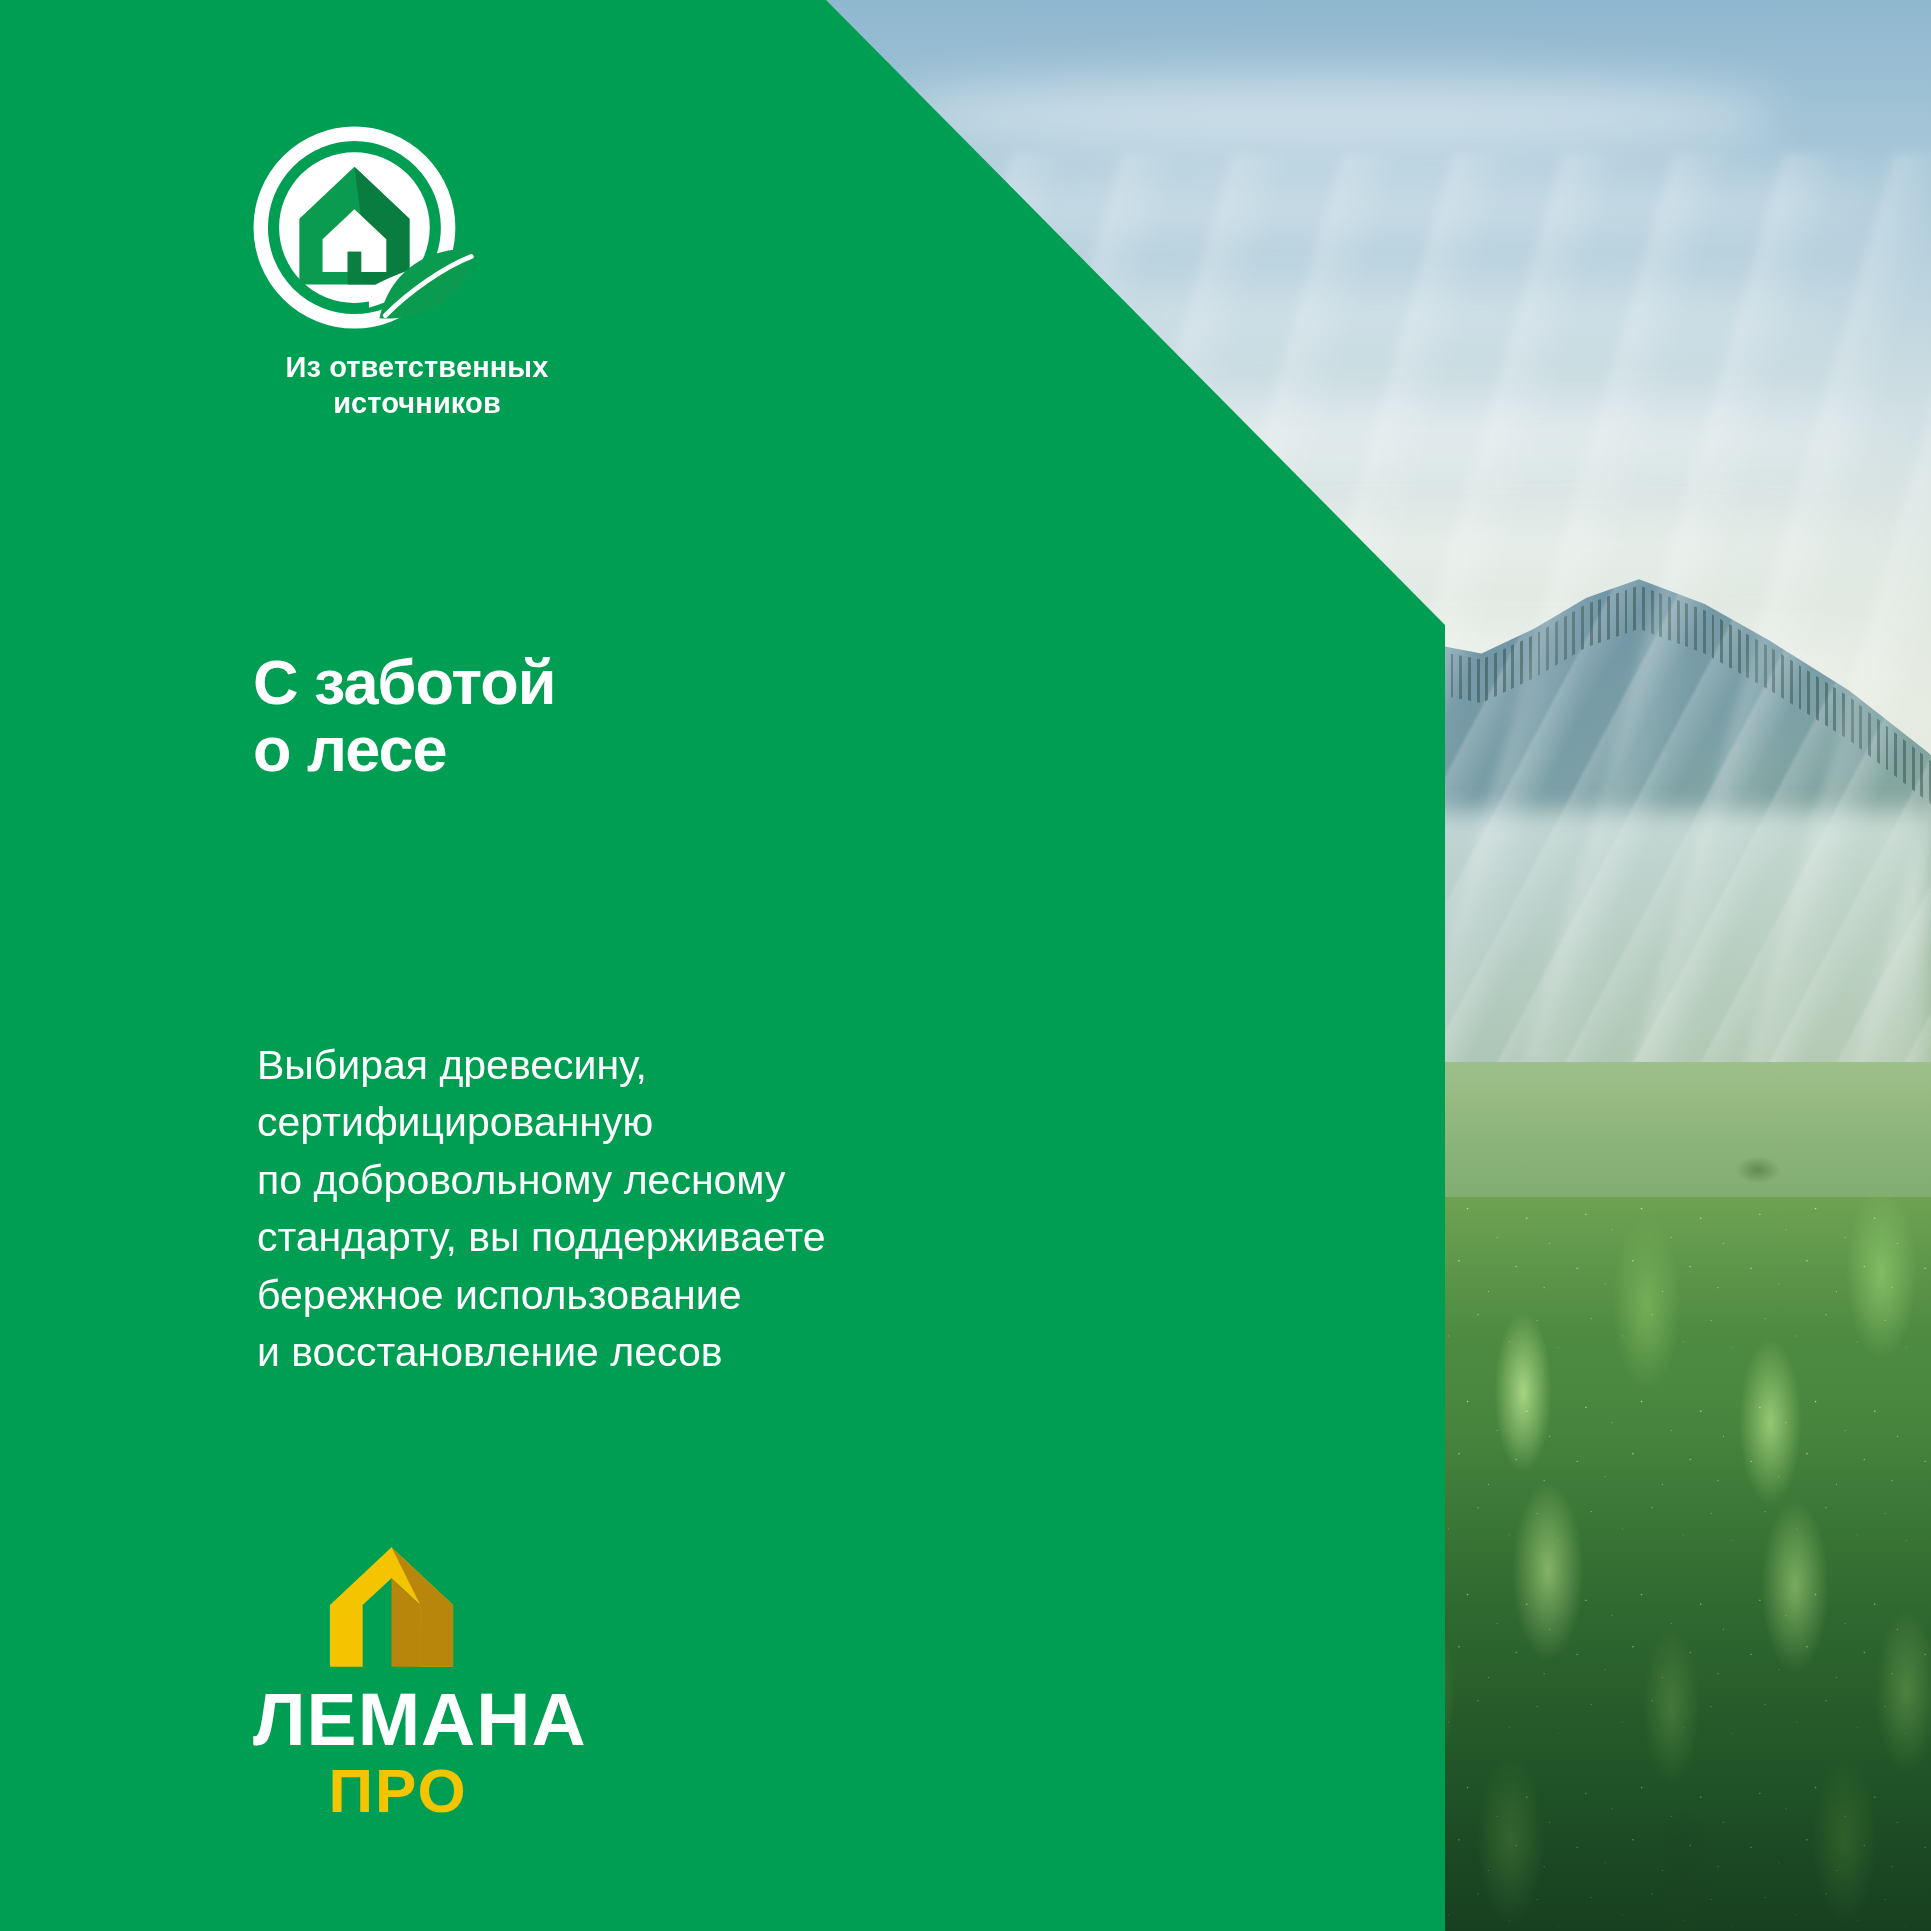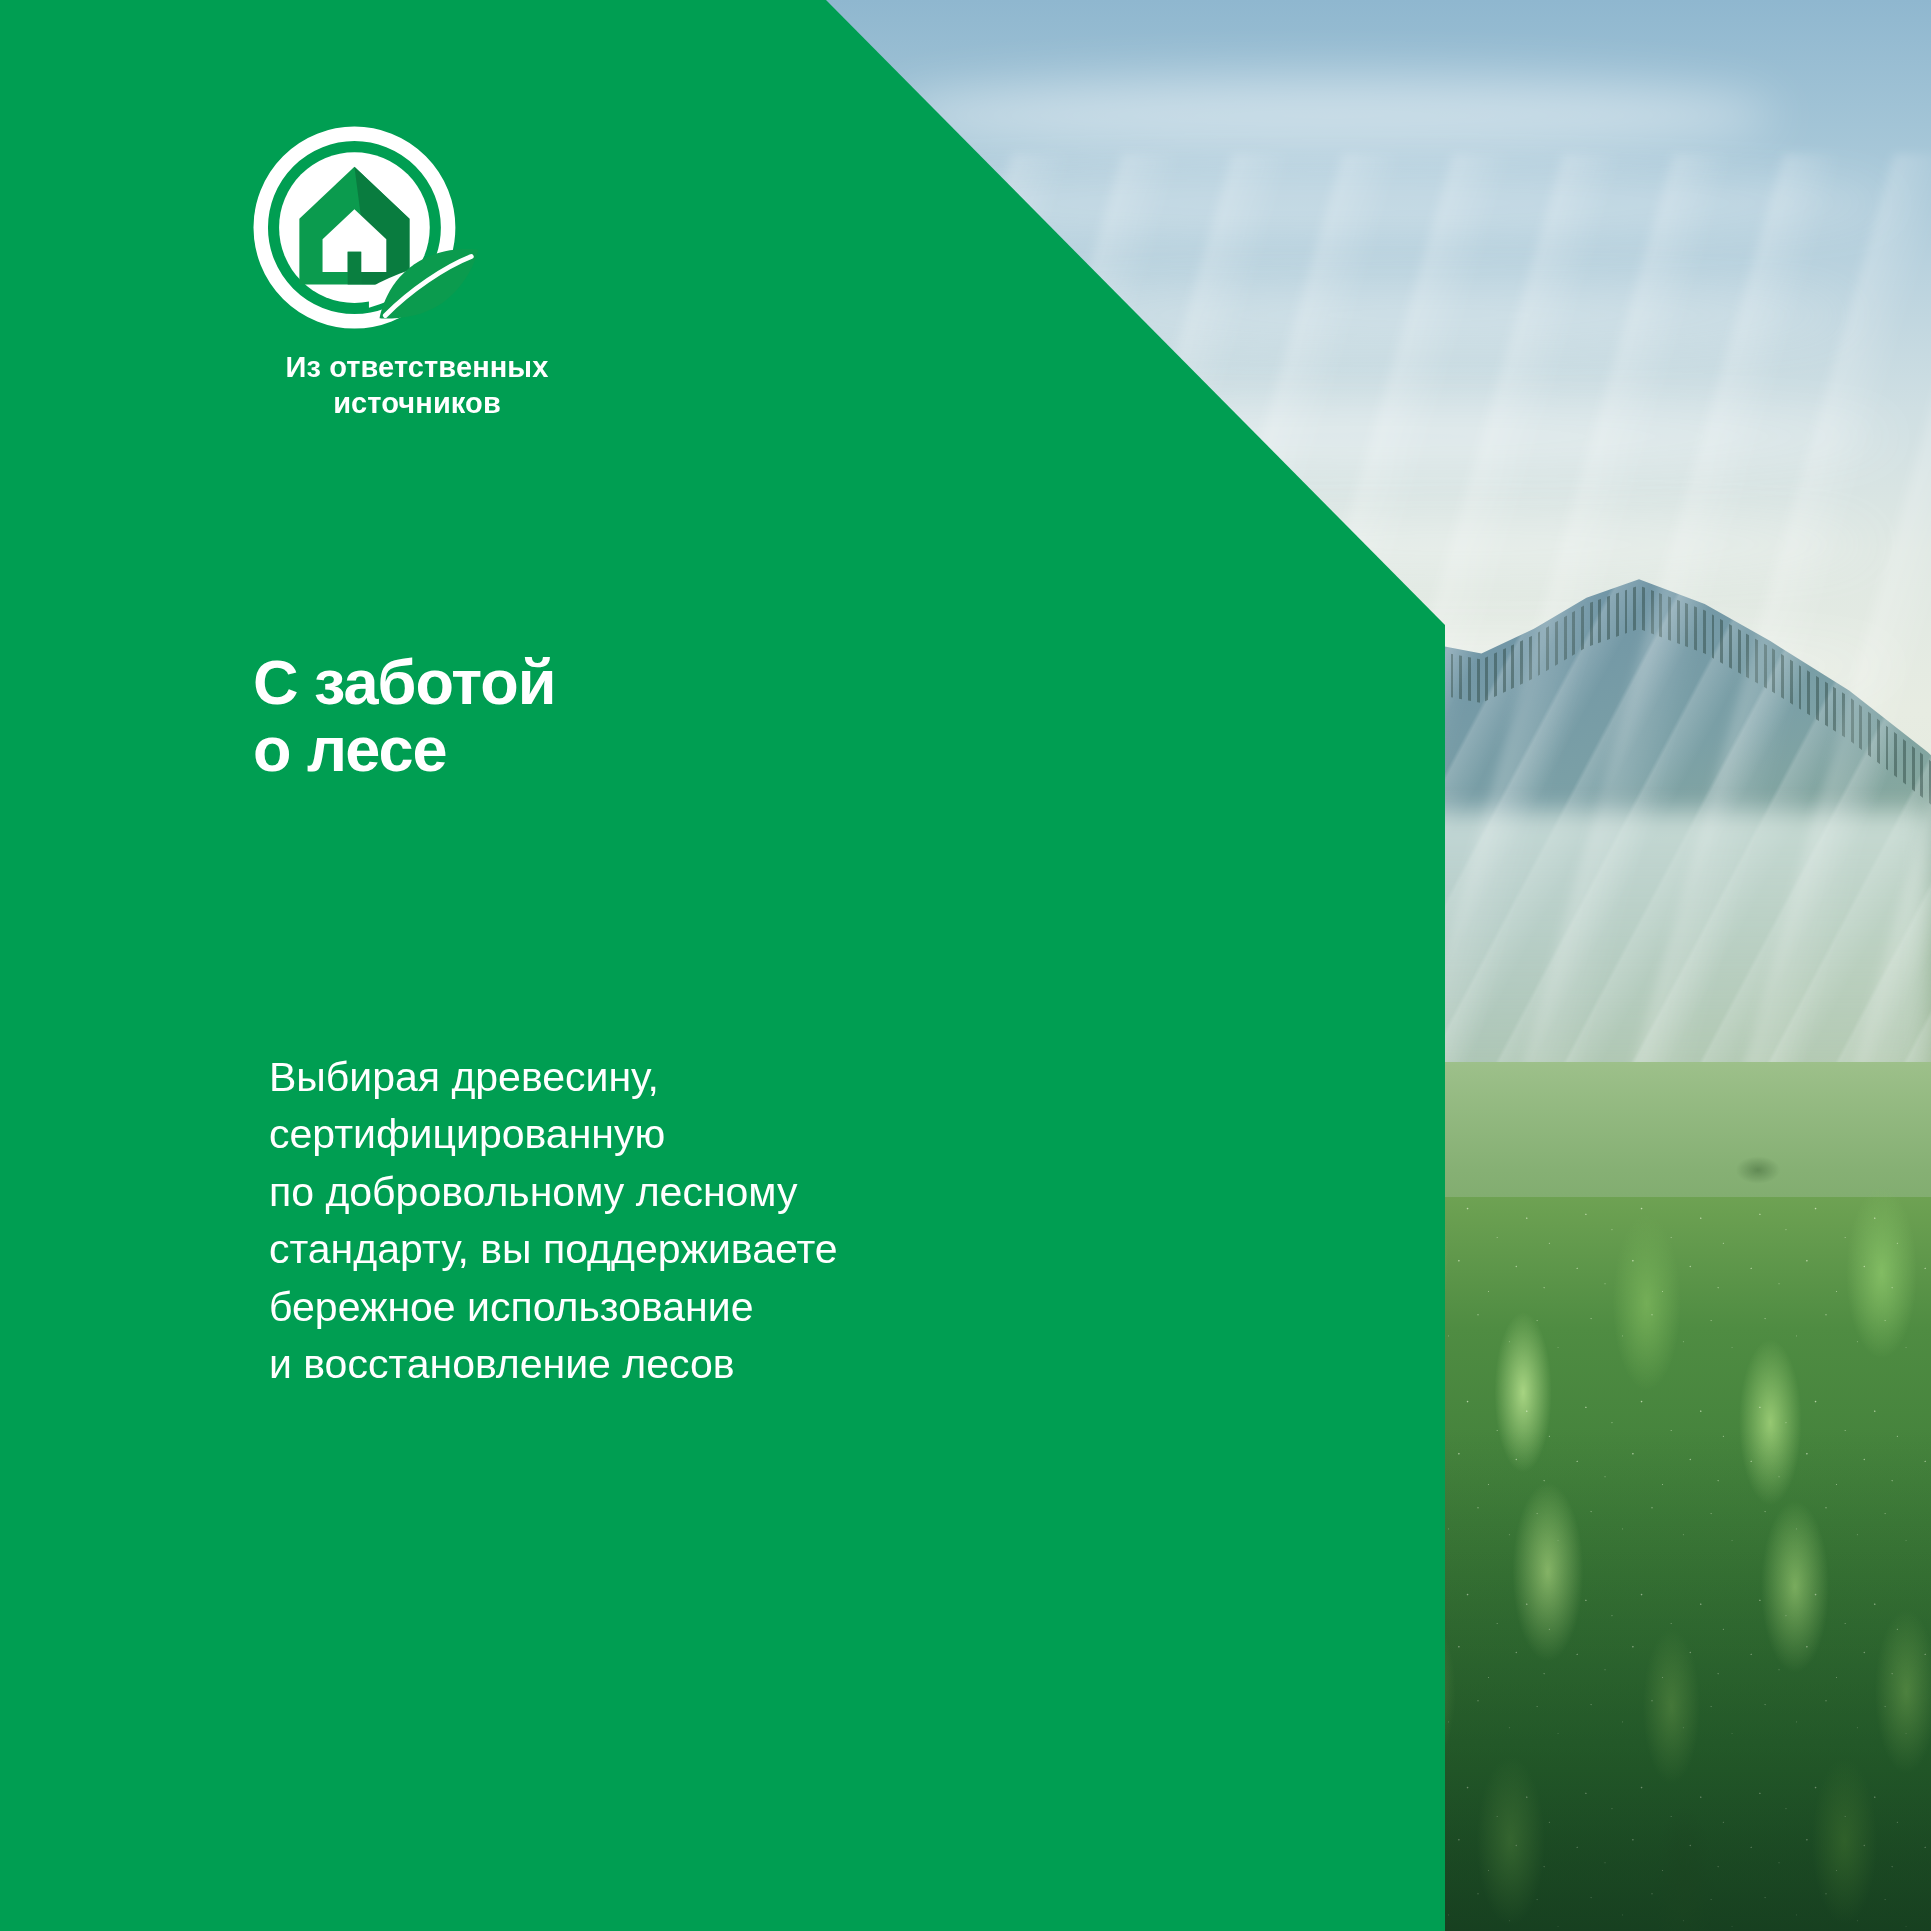--- a/index.html
+++ b/index.html
@@ -296,21 +296,21 @@
   .body-copy {
     position: absolute;
     left: 253px;
     top: 1033px;
     width: 734px;
     color: #ffffff;
     font-size: 41px;
     font-weight: 400;
     line-height: 1.40;
     white-space: pre-line;
-    margin: 16px;
+    margin: 4px;
   }
 
   
   .lemana {
     position: absolute;
     left: 253px;
     top: 1545px;
     width: 328px;
   }
   .lemana-house { display: block; width: 127px; height: 124px; margin: 0 auto 13.5px 75px; }
@@ -389,16 +389,29 @@
     <h1 class="headline">С заботой
 о лесе</h1>
 
     <p class="body-copy">Выбирая древесину,
 сертифицированную
 по добровольному лесному
 стандарту, вы поддерживаете
 бережное использование
 и восстановление лесов</p>
 
+    <div class="lemana">
+      <svg class="lemana-house" viewBox="0 0 132 128" aria-hidden="true">
+
+        <path d="M66 2 L130 62 L130 126 L96 126 L96 62 L66 34 L36 62 L36 126 L2 126 L2 62 Z" fill="#F5C400"></path>
+
+        <path d="M66 2 L130 62 L130 126 L96 126 L96 62 Z" fill="#B8860B"></path>
+        <path d="M66 34 L96 62 L96 126 L66 126 Z" fill="#B8860B"></path>
+
+        <path d="M88 86 L96 86 L96 126 L88 126 Z" fill="#B8860B"></path>
+      </svg>
+      <div class="lemana-word">ЛЕМАНА</div>
+      <div class="lemana-sub">ПРО</div>
+    </div>
 
   </div>
 </div>
 
 
 </body></html>

